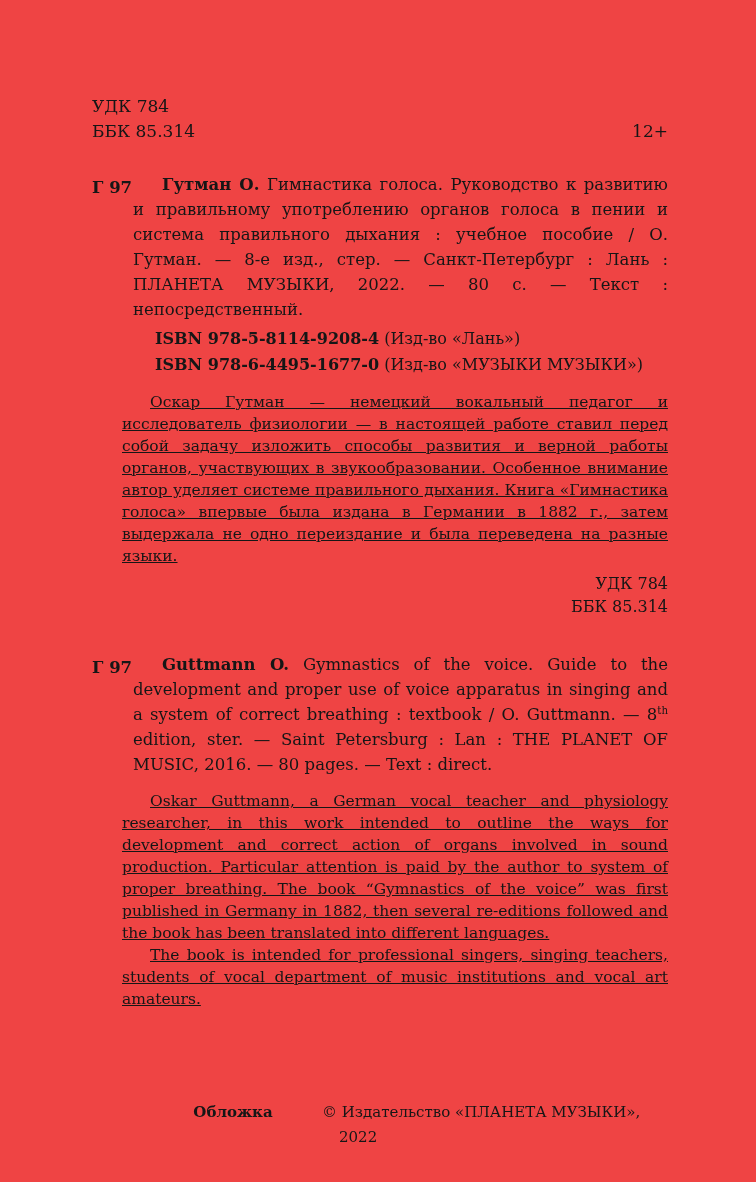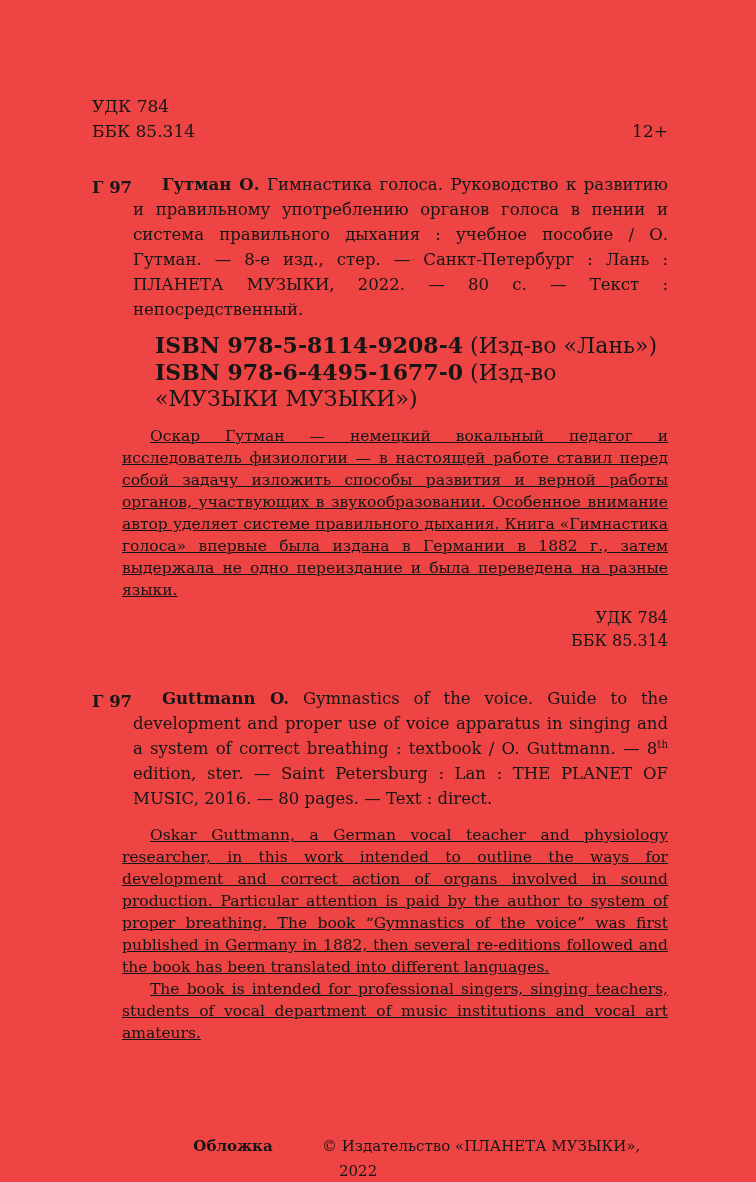--- a/index.html
+++ b/index.html
@@ -47,22 +47,22 @@
     font-weight: bold;
     text-indent: 0;
     white-space: nowrap;
   }
   .bib-author { font-weight: bold; }
   sup.ord { font-size: 0.62em; line-height: 0; vertical-align: super; }
 
   
   .isbn-block {
     margin-left: 63px;
-    margin-top: 10px;
-    font-size: 22px;
+    margin-top: 4px;
+    font-size: 16px;
     line-height: 26px;
   }
   .isbn-line b { font-weight: bold; }
 
   
   .annotation {
     margin-left: 30px;
     margin-top: 13px;
     text-align: justify;
     font-size: 15.5px;

